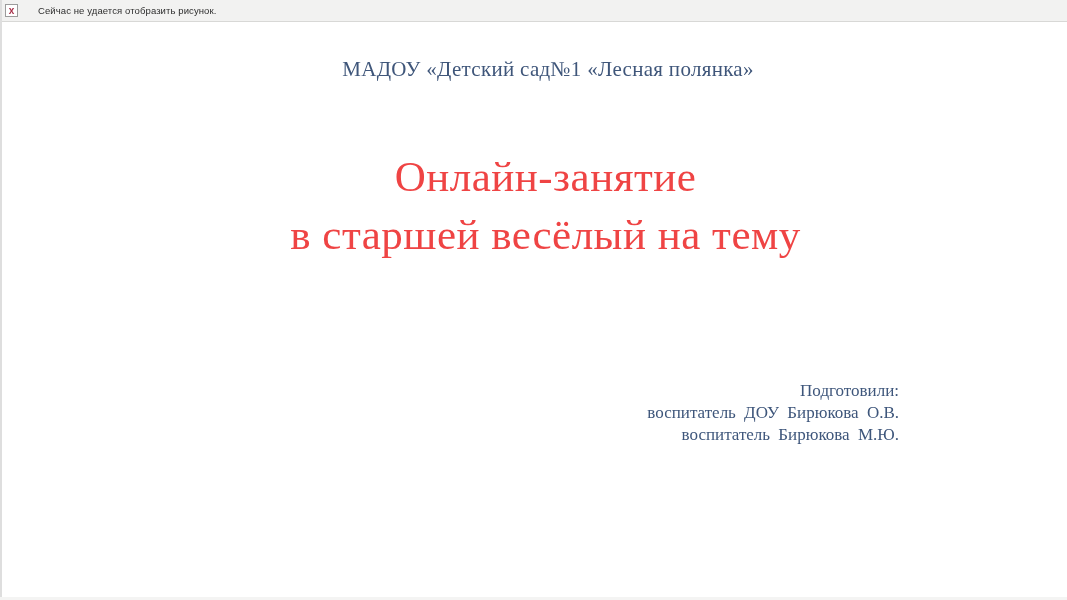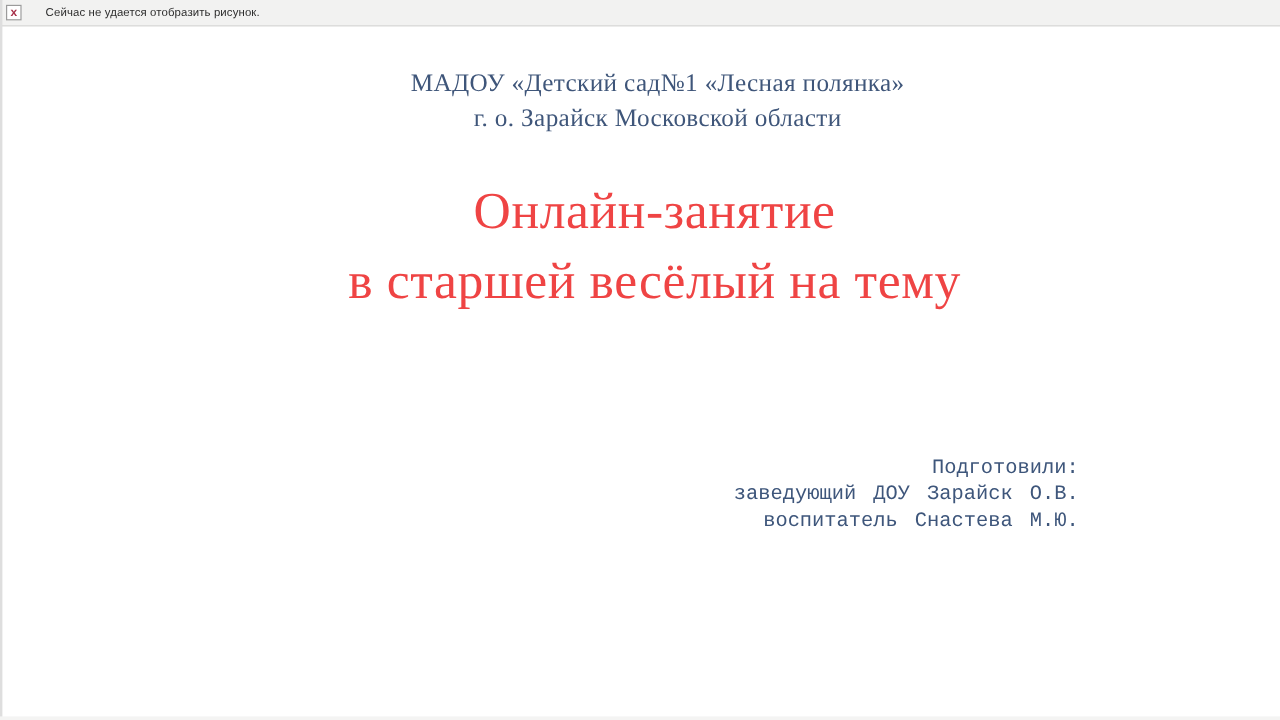--- a/index.html
+++ b/index.html
@@ -71,21 +71,20 @@
     letter-spacing: 0.5px;
   }
 
   .credits {
     position: absolute;
     top: 358px;             
     right: 168px;
     text-align: right;
     font-size: 17px;
     line-height: 22px;
-    font-family: Liberation Mono, monospace;
   }
   .credits .spaced { word-spacing: 4px; }
 
   
   .edge-left {
     position: absolute; top: 0; left: 0;
     width: 2px; height: 600px;
     background: #dedede;
   }
   .edge-bottom {
@@ -99,30 +98,29 @@
 
 <div class="notify-bar">
   <span class="broken-img-icon">x</span>
   <span class="notify-text">Сейчас не удается отобразить рисунок.</span>
 </div>
 
 <div class="slide">
 
   <div class="org-header" style="color: rgb(63, 86, 122);">
     <div>МАДОУ «Детский сад№1 «Лесная полянка»</div>
-    <div>г. о. Зарайск Московской области</div>
   </div>
 
   <div class="main-title" style="color: #ef4444; margin-left: 12px;">
     <div>Онлайн-занятие</div>
     <div>в старшей весёлый на тему</div>
   </div>
 
   <div class="credits" style="color: rgb(62, 86, 123);">
     <div>Подготовили:</div>
-    <div class="spaced">заведующий ДОУ Зарайск О.В.</div>
-    <div class="spaced">воспитатель Снастева М.Ю.</div>
+    <div class="spaced">воспитатель ДОУ Бирюкова О.В.</div>
+    <div class="spaced">воспитатель Бирюкова М.Ю.</div>
   </div>
 
 </div>
 
 <div class="edge-left"></div>
 <div class="edge-bottom"></div>
 
 </body></html>

